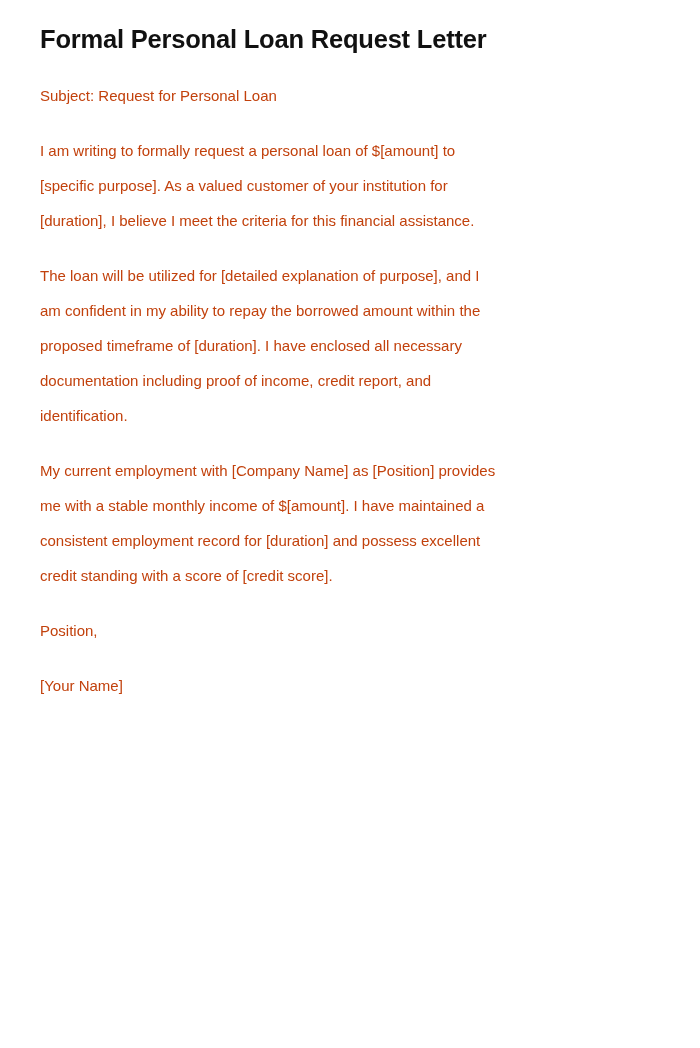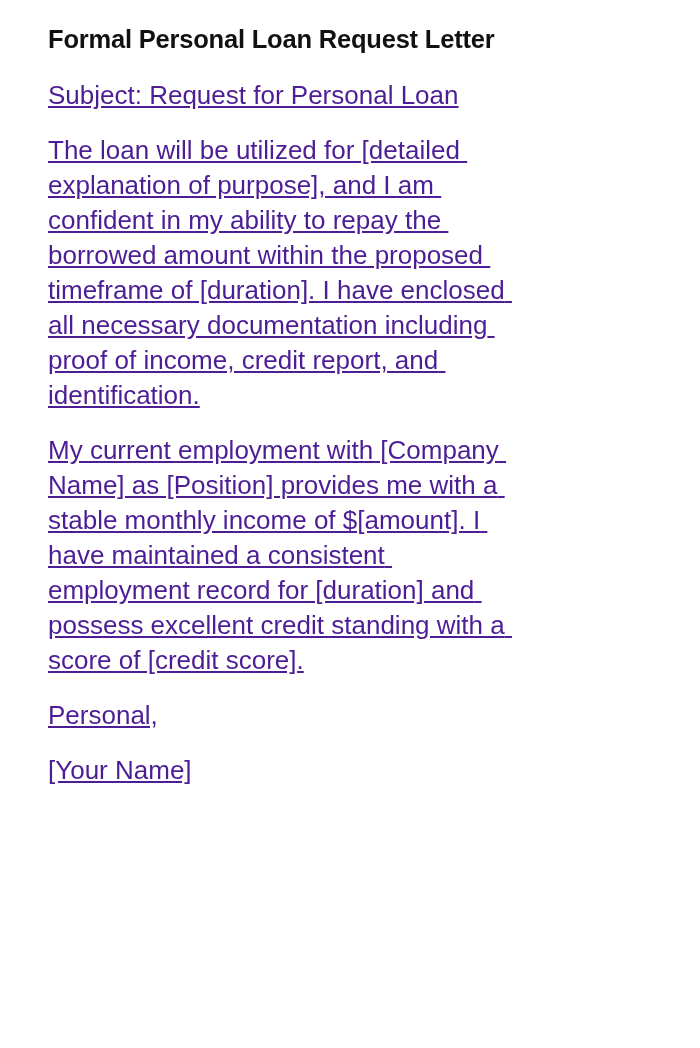--- a/index.html
+++ b/index.html
@@ -11,56 +11,55 @@
     width: 700px;
     min-height: 1048px;
     font-family: "Liberation Sans", sans-serif;
     color: #1c1c1c;
     -webkit-font-smoothing: antialiased;
   }
   .letter {
     box-sizing: border-box;
     width: 560px;
     padding: 24px 58px 30px 40px;
-    margin-left: 8px;
   }
   .letter-title {
     font-size: 25.5px;
     font-weight: bold;
     line-height: 1.25;
     letter-spacing: -0.2px;
     color: #111111;
     margin: 0 0 22px 0;
   }
   .para {
-    font-size: 26px;
+    font-size: 15px;
     line-height: 35px;
     margin: 0 0 20px 0;
-    color: #4c1d95;
+    color: #c2410c;
     white-space: pre-wrap;
-    text-decoration: underline;
   }
   .para:last-child {
     margin-bottom: 0;
   }
 </style>
 </head>
 <body>
 
 <div class="letter">
 
   <h1 class="letter-title">Formal Personal Loan Request Letter</h1>
 
   <p class="para">Subject: Request for Personal Loan</p>
 
 
+  <p class="para">I am writing to formally request a personal loan of $[amount] to [specific purpose]. As a valued customer of your institution for [duration], I believe I meet the criteria for this financial assistance.</p>
 
   <p class="para">The loan will be utilized for [detailed explanation of purpose], and I am confident in my ability to repay the borrowed amount within the proposed timeframe of [duration]. I have enclosed all necessary documentation including proof of income, credit report, and identification.</p>
 
   <p class="para">My current employment with [Company Name] as [Position] provides me with a stable monthly income of $[amount]. I have maintained a consistent employment record for [duration] and possess excellent credit standing with a score of [credit score].</p>
 
 
-  <p class="para">Personal,</p>
+  <p class="para">Position,</p>
 
   <p class="para">[Your Name]</p>
 
 
 </div>
 
 </body></html>

